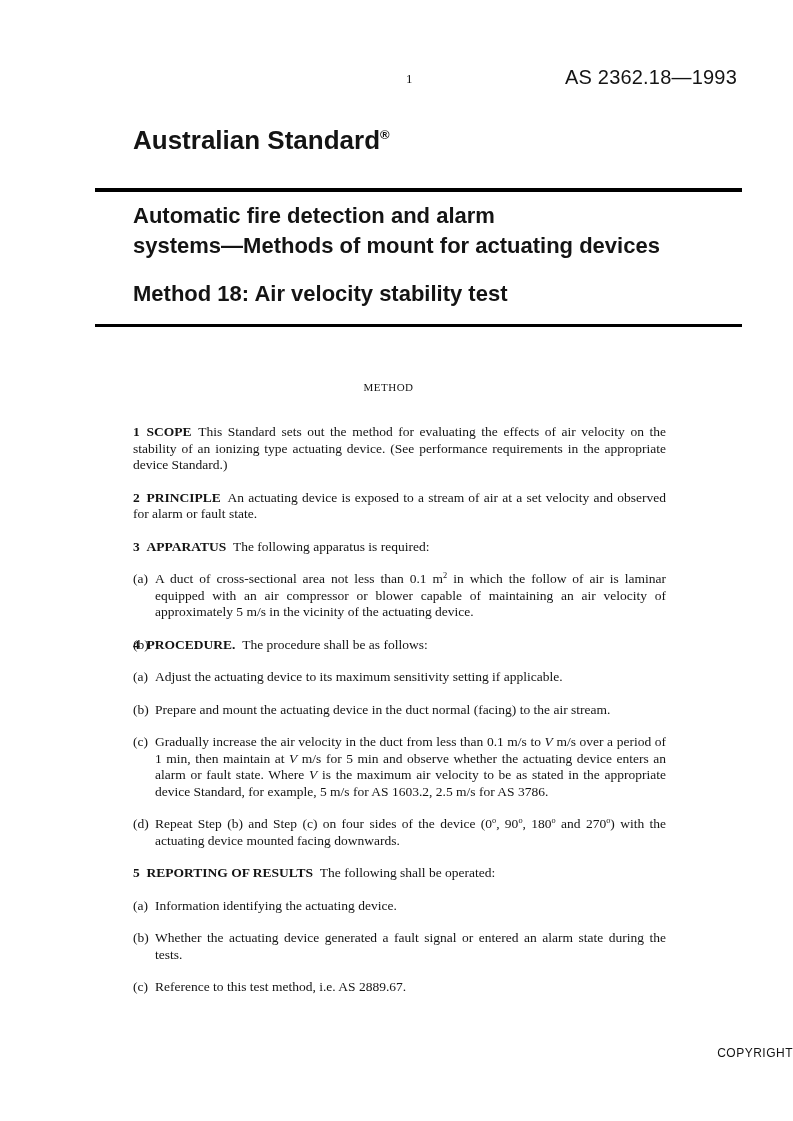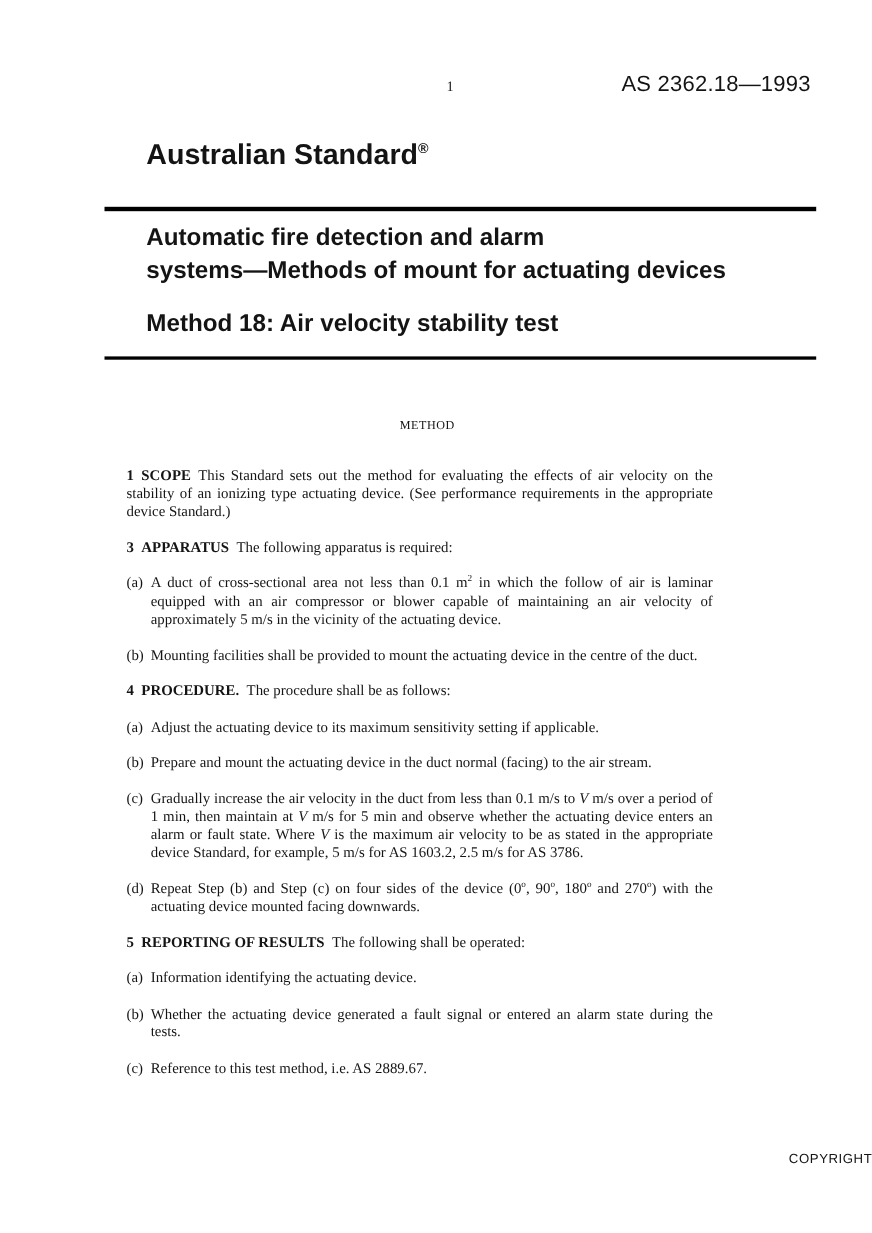--- a/index.html
+++ b/index.html
@@ -69,21 +69,21 @@
     position: absolute;
     left: 0;
     right: 16px;
     top: 381px;
     text-align: center;
     font-size: 11px;
     letter-spacing: 0.5px;
   }
   .content {
     position: absolute;
-    left: 115px;
+    left: 133px;
     top: 424px;
     width: 533px;
     font-size: 13.5px;
     line-height: 16.5px;
     text-align: justify;
   }
   .content p { margin: 0 0 16px 0; }
   .content .sec-head b { font-weight: bold; }
   .content .list-item {
     position: relative;
@@ -132,23 +132,24 @@
   </div>
 
   <div class="doc-subtitle">Method 18: Air velocity stability test</div>
 
   <div class="rule rule-bottom"></div>
 
   <div class="method-heading">METHOD</div>
 
   <div class="content">
       <p class="section"><span class="sec-head"><b>1 SCOPE</b></span> This Standard sets out the method for evaluating the effects of air velocity on the stability of an ionizing type actuating device. (See performance requirements in the appropriate device Standard.)</p>
+      <p class="section"><span class="sec-head"><b>2 PRINCIPLE</b></span> An actuating device is exposed to a stream of air at a set velocity and observed for alarm or fault state.</p>
       <p class="section"><span class="sec-head"><b>3 APPARATUS</b></span> The following apparatus is required:</p>
       <p class="list-item"><span class="item-label">(a)</span><span class="item-text">A duct of cross-sectional area not less than 0.1 m<sup>2</sup> in which the follow of air is laminar equipped with an air compressor or blower capable of maintaining an air velocity of approximately 5 m/s in the vicinity of the actuating device.</span></p>
-      <p class="list-item"><span class="item-label">(b)</span><span class="item-text">Mounting facilities shall be provided to mount the actuating device in the centre of the duct.</span></p>
+      <p class="list-item"><span class="item-label">(b)</span></p>
       <p class="section"><span class="sec-head"><b>4 PROCEDURE.</b></span> The procedure shall be as follows:</p>
       <p class="list-item"><span class="item-label">(a)</span><span class="item-text">Adjust the actuating device to its maximum sensitivity setting if applicable.</span></p>
       <p class="list-item"><span class="item-label">(b)</span><span class="item-text">Prepare and mount the actuating device in the duct normal (facing) to the air stream.</span></p>
       <p class="list-item"><span class="item-label">(c)</span><span class="item-text">Gradually increase the air velocity in the duct from less than 0.1 m/s to <em>V</em> m/s over a period of 1 min, then maintain at <em>V</em> m/s for 5 min and observe whether the actuating device enters an alarm or fault state. Where <em>V</em> is the maximum air velocity to be as stated in the appropriate device Standard, for example, 5 m/s for AS 1603.2, 2.5 m/s for AS 3786.</span></p>
       <p class="list-item"><span class="item-label">(d)</span><span class="item-text">Repeat Step (b) and Step (c) on four sides of the device (0<sup>o</sup>, 90<sup>o</sup>, 180<sup>o</sup> and 270<sup>o</sup>) with the actuating device mounted facing downwards.</span></p>
       <p class="section"><span class="sec-head"><b>5 REPORTING OF RESULTS</b></span> The following shall be operated:</p>
       <p class="list-item"><span class="item-label">(a)</span><span class="item-text">Information identifying the actuating device.</span></p>
       <p class="list-item"><span class="item-label">(b)</span><span class="item-text">Whether the actuating device generated a fault signal or entered an alarm state during the tests.</span></p>
       <p class="list-item"><span class="item-label">(c)</span><span class="item-text">Reference to this test method, i.e. AS 2889.67.</span></p>
     </div>

